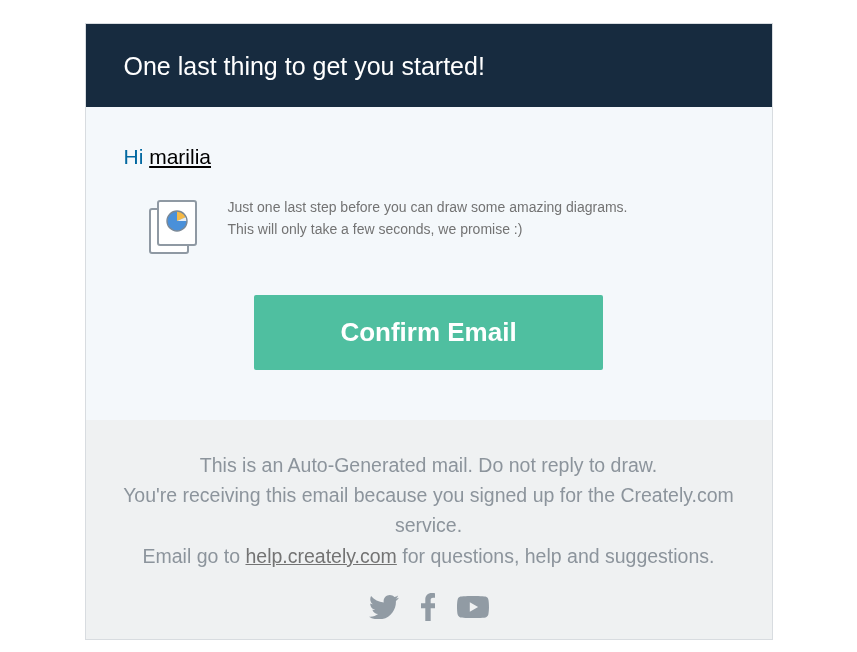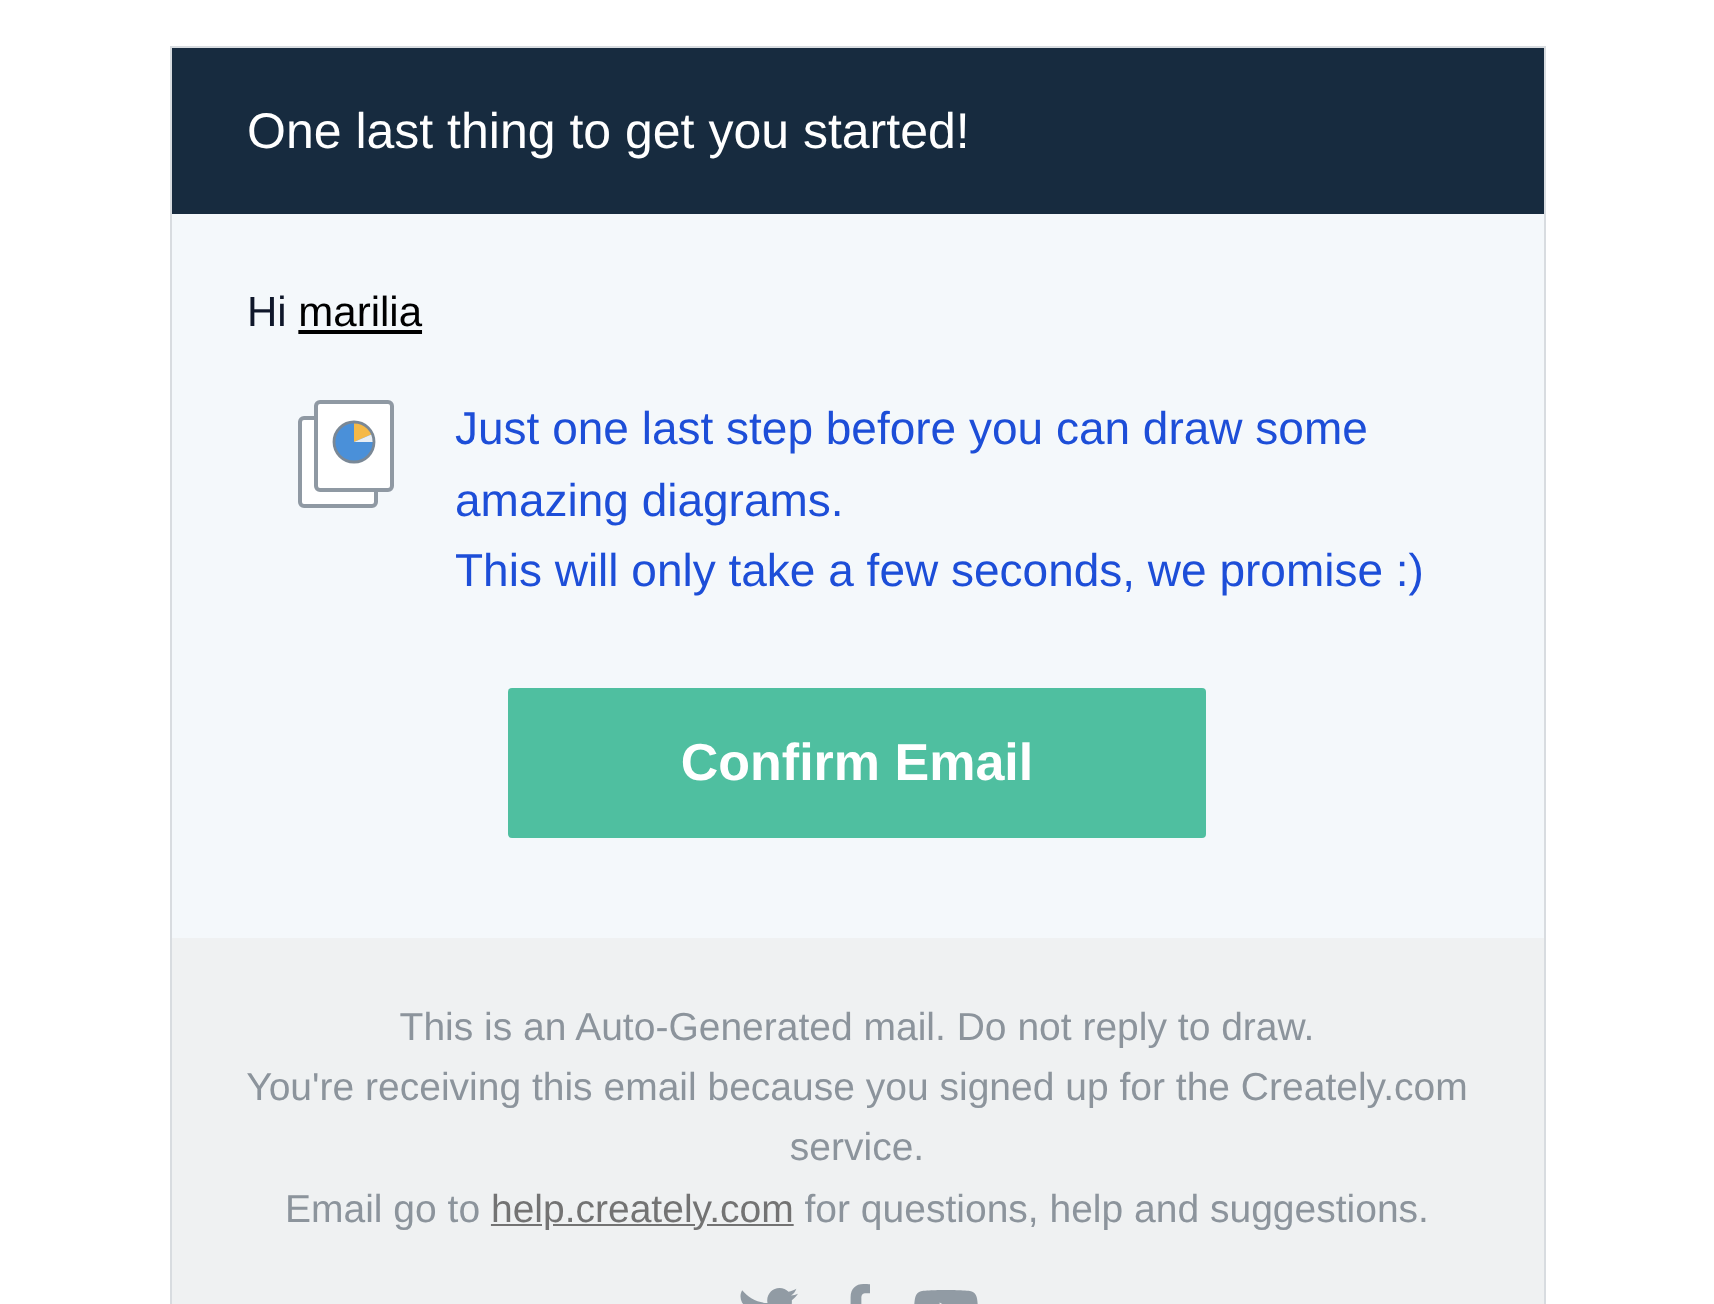--- a/index.html
+++ b/index.html
@@ -25,38 +25,38 @@
     .body-section {
       background: #f4f8fb;
       padding: 38px 38px 50px;
     }
     .greeting {
       font-size: 21px;
       color: #4b6f9a;
       margin-bottom: 28px;
     }
     .greeting .prefix {
-      color: #0f172a;
+      color: #0369a1;
     }
     .greeting .name-link {
       color: #000000;
       text-decoration: underline;
     }
     .message-row {
       display: flex;
       align-items: flex-start;
       gap: 24px;
       margin-left: 22px;
       margin-bottom: 40px;
     }
     .message-text {
       flex: 1;
-      font-size: 23px;
+      font-size: 14px;
       line-height: 1.55;
-      color: #1d4ed8;
+      color: #737373;
     }
     .cta-wrap {
       text-align: center;
     }
     .cta-button {
       display: inline-block;
       background: #4fbfa0;
       color: #ffffff;
       font-size: 26px;
       font-weight: 700;

